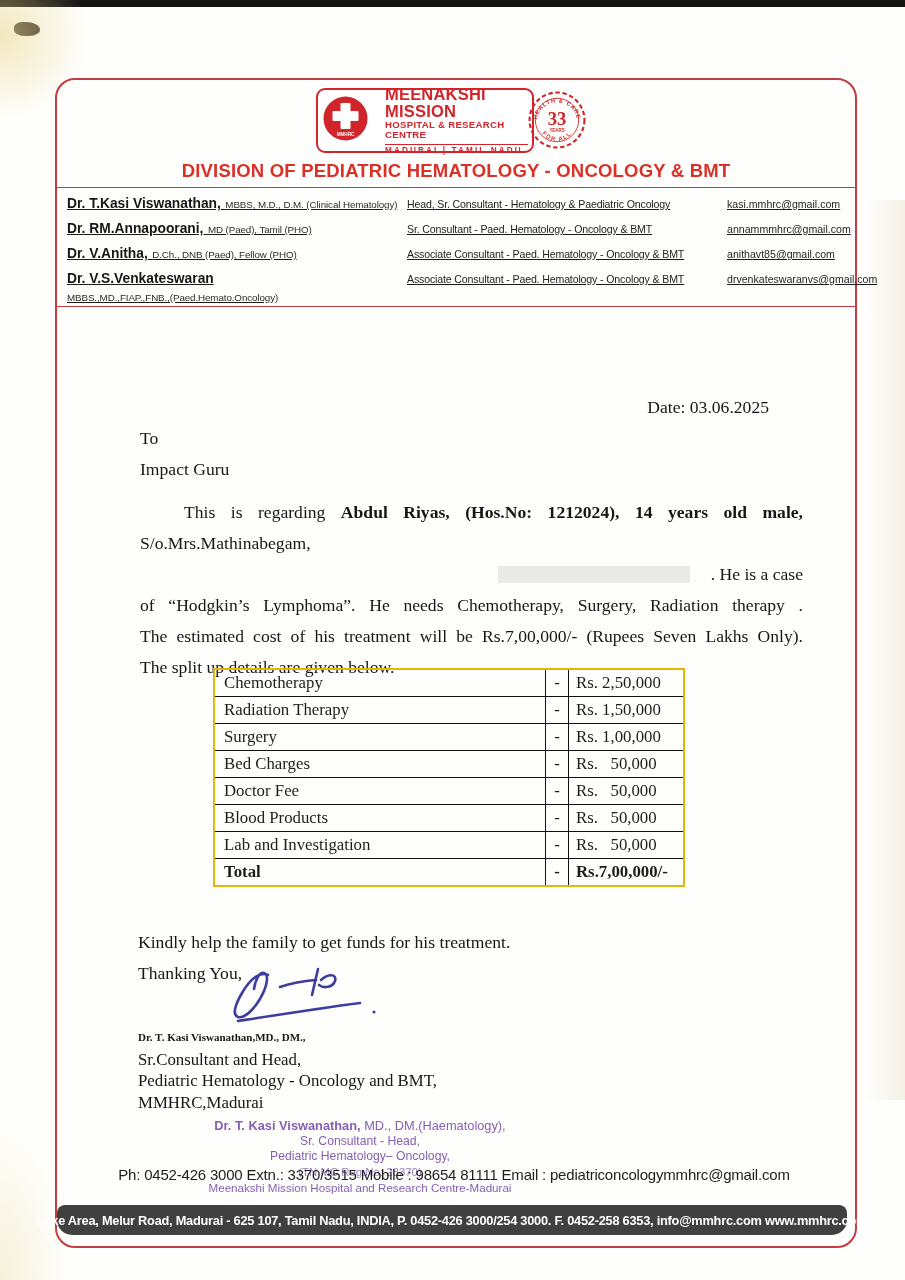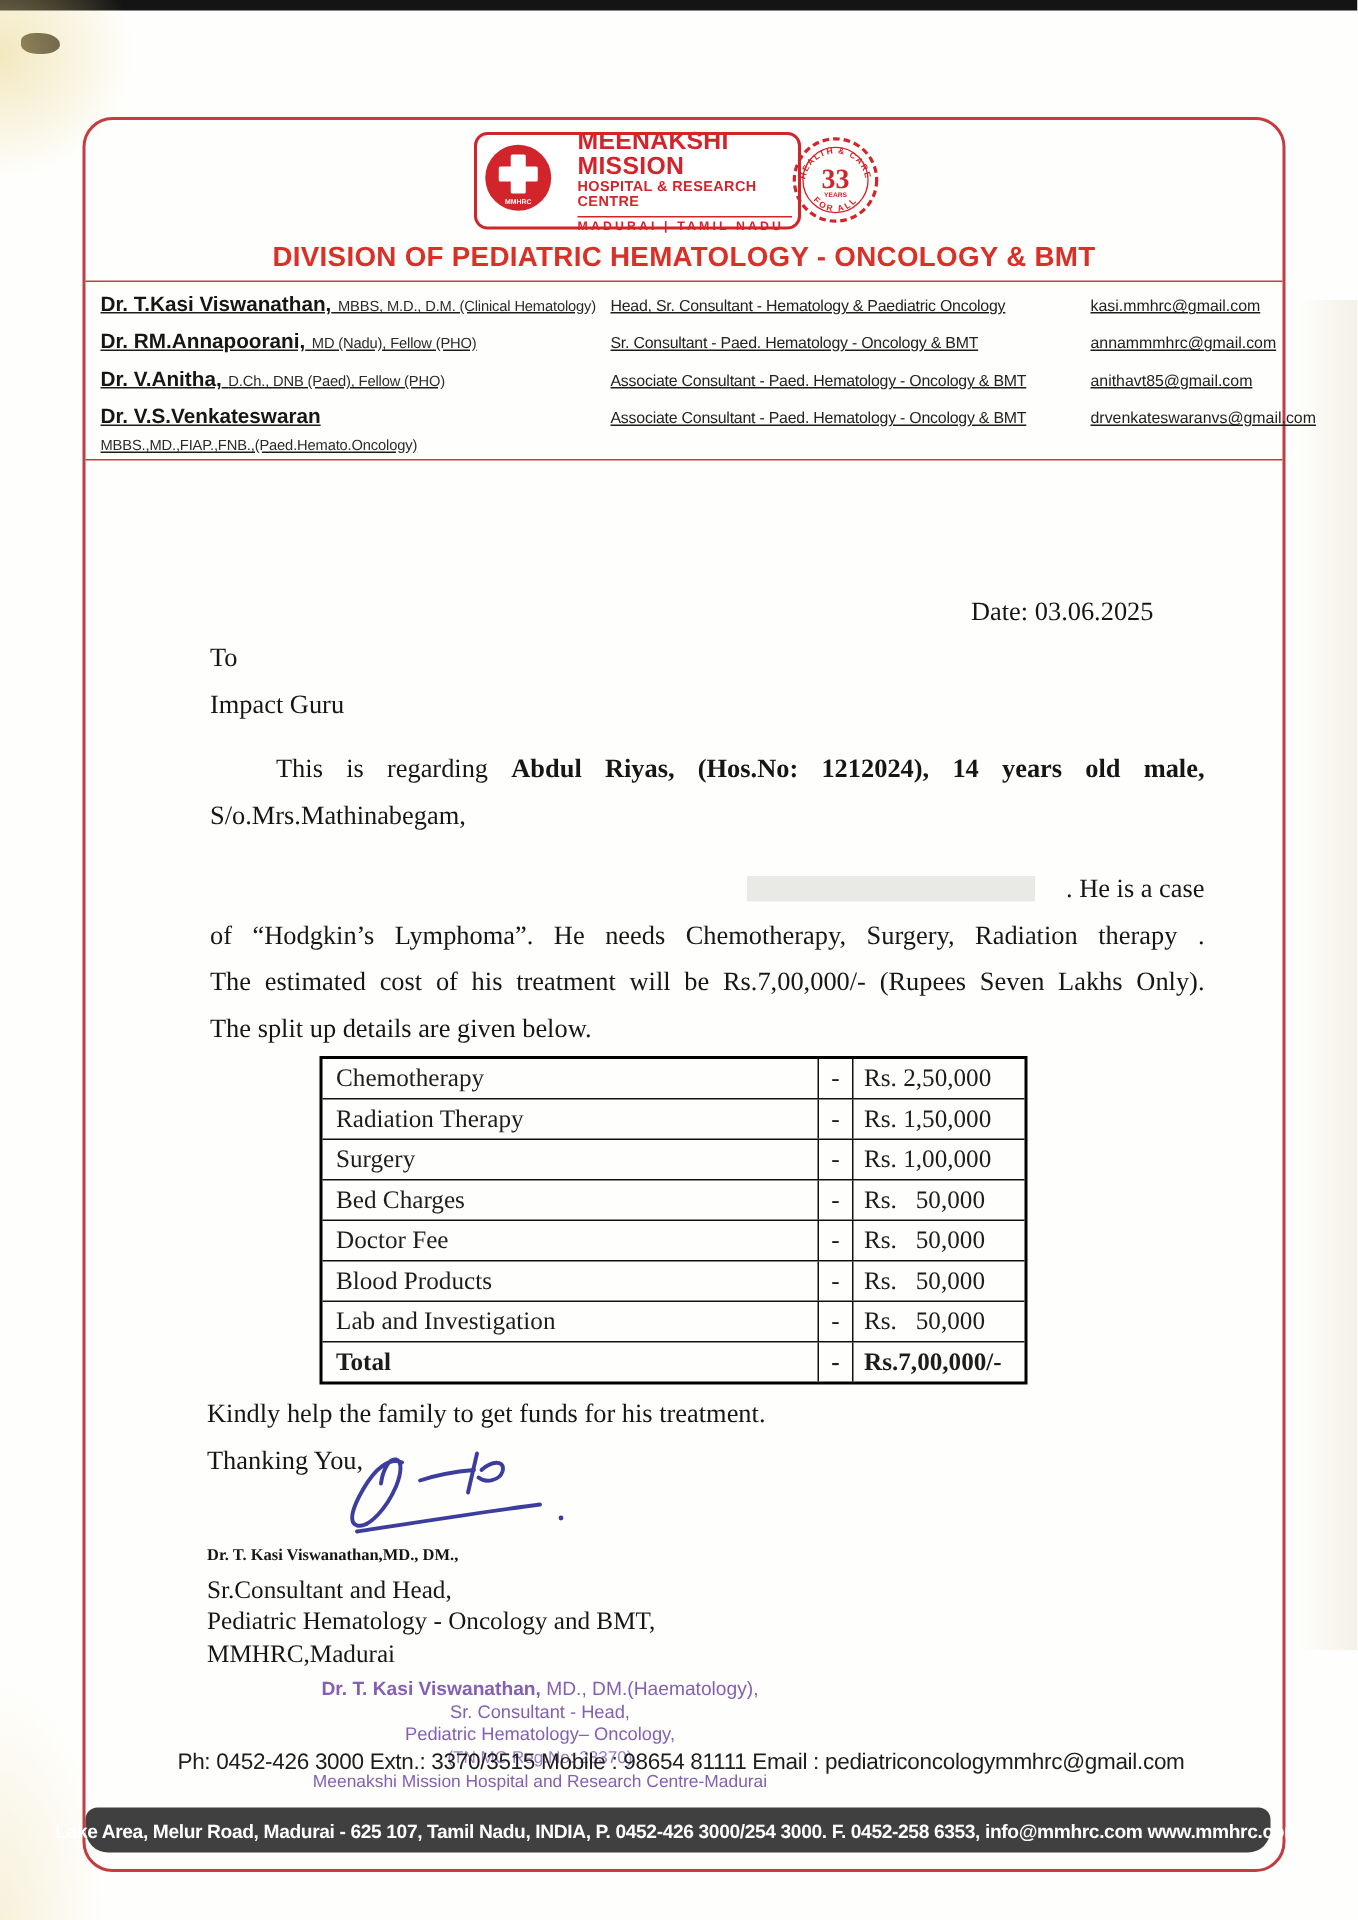--- a/index.html
+++ b/index.html
@@ -31,25 +31,25 @@
   .doc-name{font-weight:700;font-size:13.8px;color:#161616;white-space:nowrap;}
   .doc-quals{font-weight:400;font-size:9.8px;color:#2a2a2a;letter-spacing:-.1px;white-space:nowrap;}
   .doc-title{font-size:10.6px;color:#222;letter-spacing:-.15px;white-space:nowrap;}
   .doc-email{font-size:10.6px;color:#1d1d1d;white-space:nowrap;padding-left:32px;}
   
   .letter{left:83px;top:312px;width:663px;font-size:17.6px;line-height:31px;color:#161616;}
   .date-line{text-align:right;padding-right:34px;}
   .gap12{height:12px;}
   .just{text-align:justify;text-align-last:justify;}
   .p1-indent{text-indent:44px;}
-  .redact-line{position:relative;text-align:right;height:31px;margin-top:18px;}
+  .redact-line{position:relative;text-align:right;height:31px;}
   .redact-box{position:absolute;left:358px;top:7px;width:192px;height:17px;background:#e9e9e6;}
   b,.bold{font-weight:700;}
   
-  .cost-table{left:213px;top:704px;width:468px;border:2px solid #000000;}
+  .cost-table{left:213px;top:668px;width:468px;border:2px solid #eab308;}
   .cost-row{display:grid;grid-template-columns:330px 24px 1fr;border-bottom:1.7px solid #111;font-size:16.8px;}
   .cost-row:last-child{border-bottom:none;font-weight:700;}
   .cell{height:26px;line-height:25px;}
   .cell.item{padding-left:9px;}
   .cell.dash{text-align:center;border-left:1.7px solid #111;border-right:1.7px solid #111;}
   .cell.amount{padding-left:7px;white-space:pre;}
   
   .closing{left:138px;top:927px;width:600px;font-size:17.6px;line-height:31px;color:#161616;}
   .signature{left:222px;top:965px;}
   .sign-block{left:138px;top:1027px;font-size:16.8px;line-height:21.5px;color:#161616;}
@@ -121,21 +121,21 @@
 
   <div class="abs doctors">
 
       <div class="doc-row">
         <span><b class="doc-name">Dr. T.Kasi Viswanathan,</b> <span class="doc-quals">MBBS, M.D., D.M. (Clinical Hematology)</span></span>
         <span class="doc-title">Head, Sr. Consultant - Hematology &amp; Paediatric Oncology</span>
         <span class="doc-email">kasi.mmhrc@gmail.com</span>
       </div>
 
       <div class="doc-row">
-        <span><b class="doc-name">Dr. RM.Annapoorani,</b> <span class="doc-quals">MD (Nadu), Fellow (PHO)</span></span>
+        <span><b class="doc-name">Dr. RM.Annapoorani,</b> <span class="doc-quals">MD (Paed), Tamil (PHO)</span></span>
         <span class="doc-title">Sr. Consultant - Paed. Hematology - Oncology &amp; BMT</span>
         <span class="doc-email">annammmhrc@gmail.com</span>
       </div>
 
       <div class="doc-row">
         <span><b class="doc-name">Dr. V.Anitha,</b> <span class="doc-quals">D.Ch., DNB (Paed), Fellow (PHO)</span></span>
         <span class="doc-title">Associate Consultant - Paed. Hematology - Oncology &amp; BMT</span>
         <span class="doc-email">anithavt85@gmail.com</span>
       </div>
 

